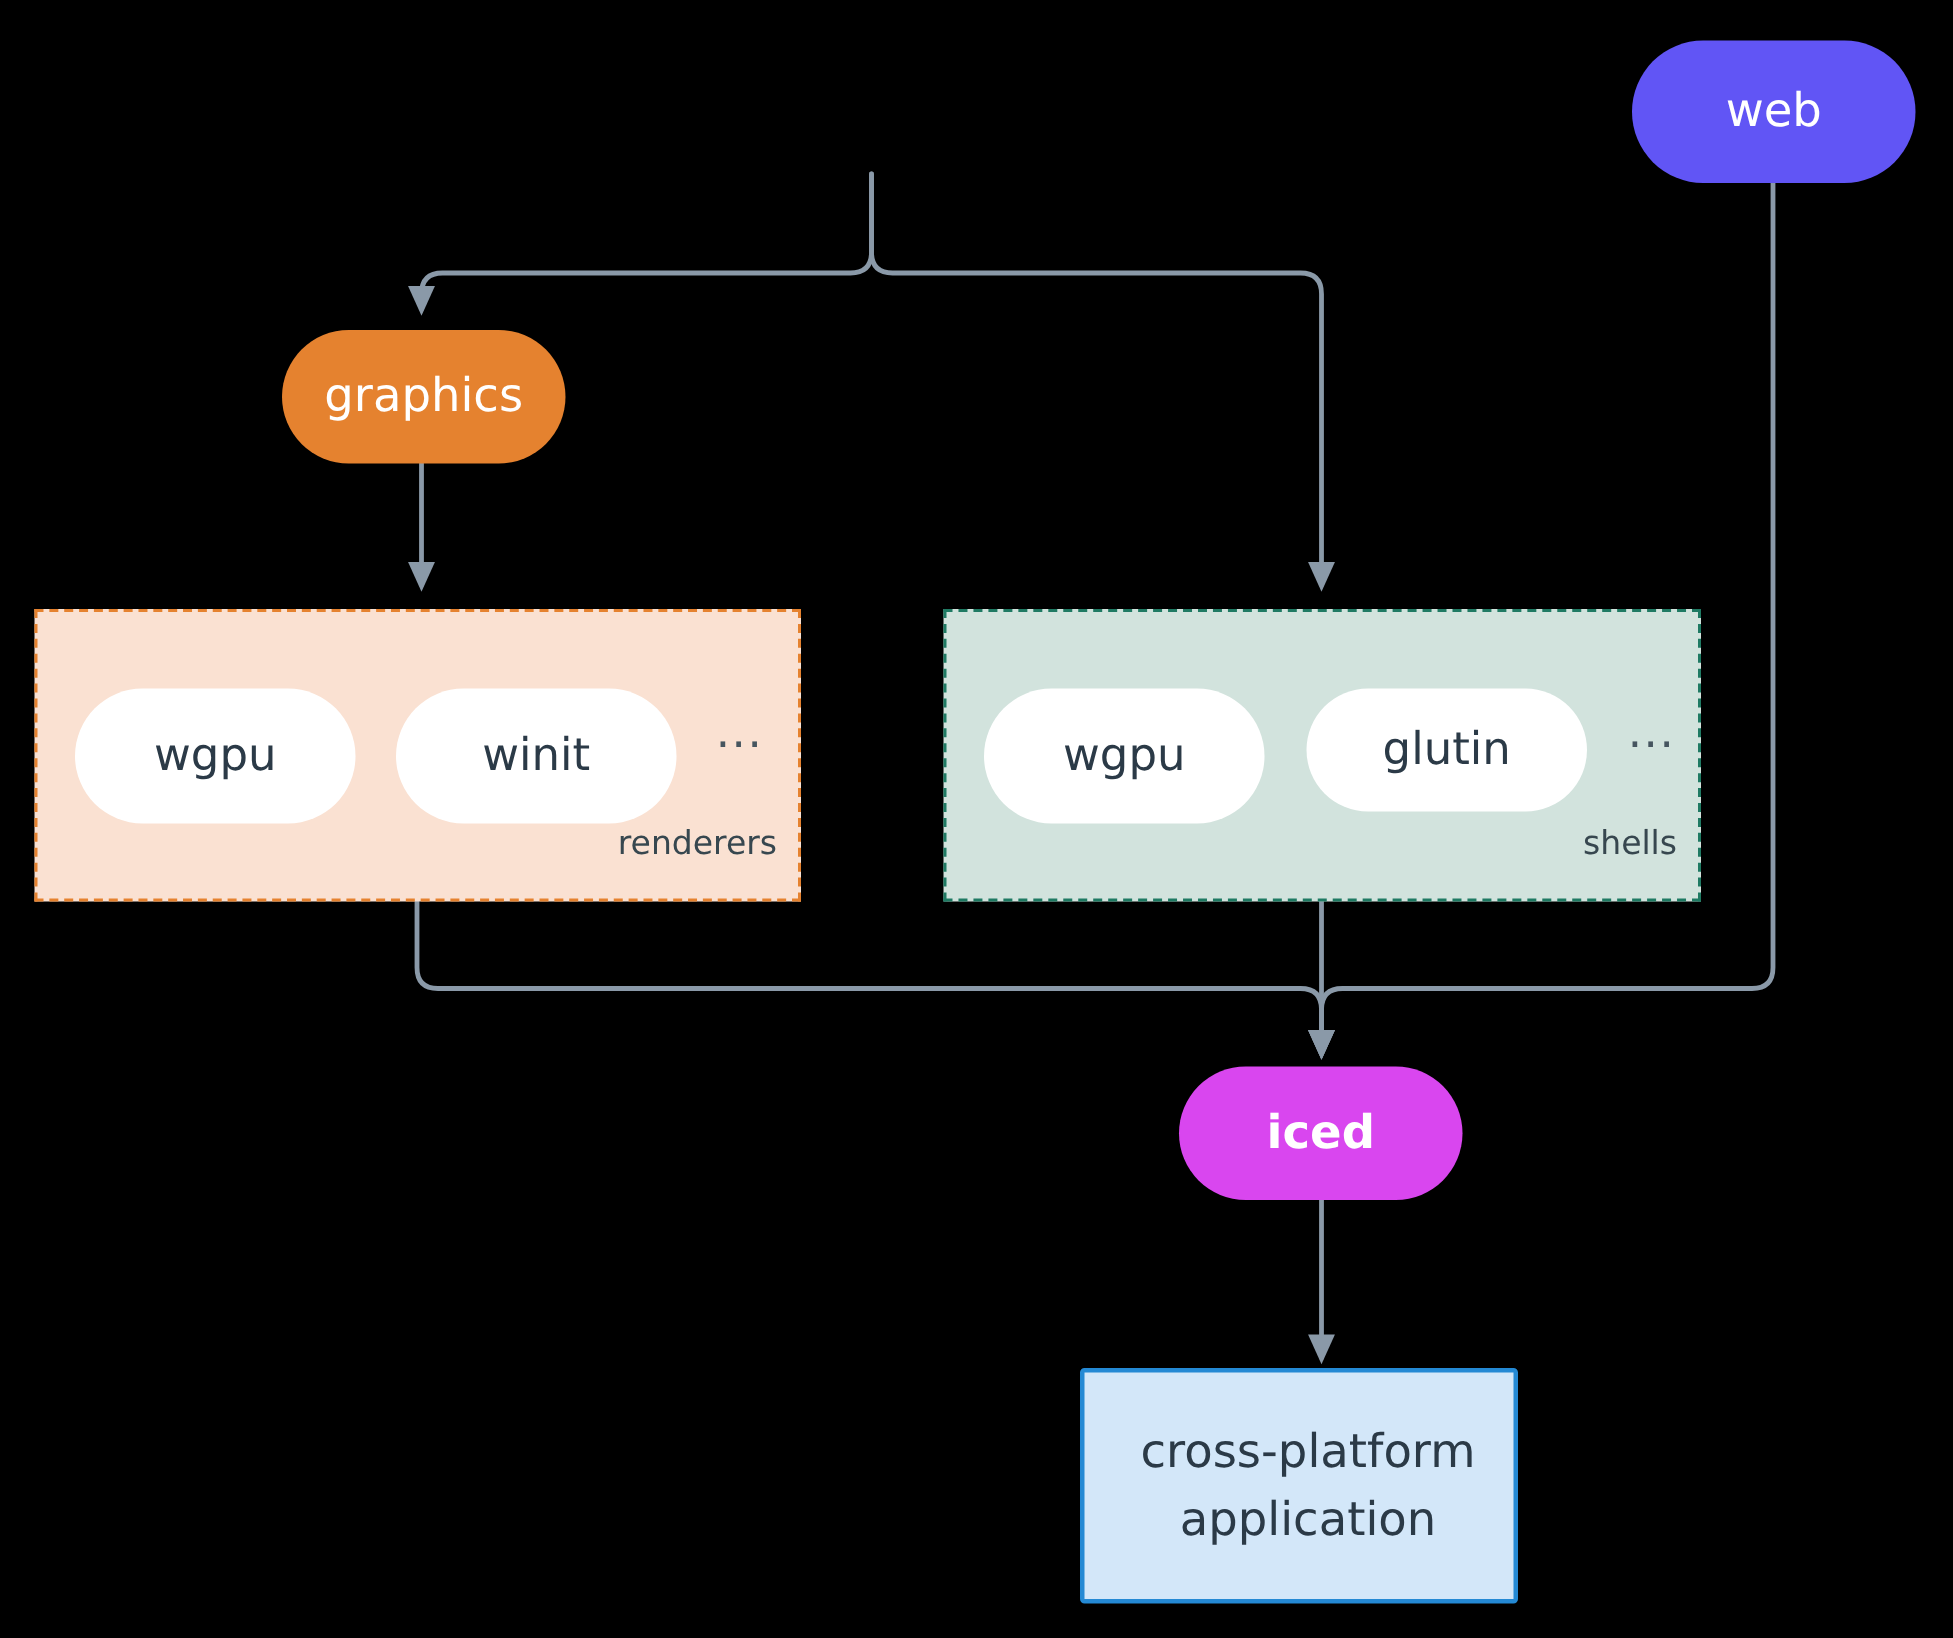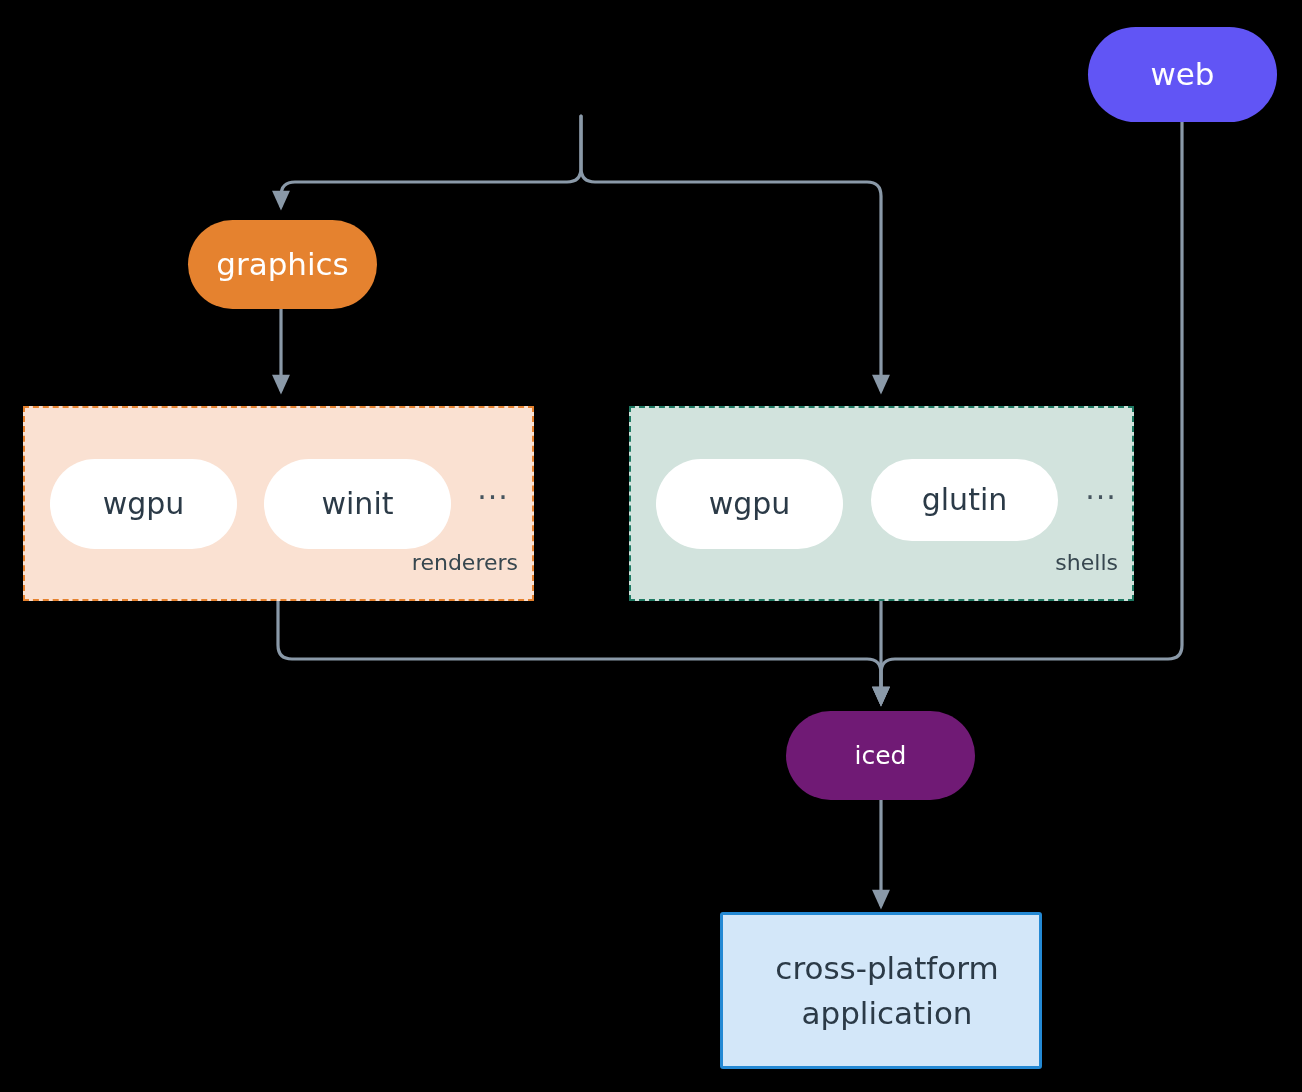--- a/index.html
+++ b/index.html
@@ -56,23 +56,24 @@
     font-size: 31px;
   }
 
   .node-graphics {
     background: #E5822F;
     color: #FFFFFF;
     font-size: 31px;
   }
 
   .node-iced {
-    background: #701a75;
+    background: #d946ef;
     color: #FFFFFF;
-    font-size: 25px;
+    font-size: 31px;
+    font-weight: bold;
   }
 
   
   .leaf {
     background: #FFFFFF;
     color: #2B3A47;
     font-size: 30px;
     margin-top: 24px;
   }
 
@@ -191,18 +192,18 @@
   </div>
 
   <div class="node pill node-graphics" style="left:188px; top:220px; width:189px; height:89px;">
     <span>graphics</span>
   </div>
 
   <div class="node pill node-iced" style="left:786px; top:711px; width:189px; height:89px;">
     <span>iced</span>
   </div>
 
-  <div class="node node-app" style="left:720px; top:912px; width:322px; height:157px;padding-left:12px;">
+  <div class="node node-app" style="left:720px; top:912px; width:292px; height:157px;padding-left:12px;">
     <span>cross-platform</span>
     <span>application</span>
   </div>
 
 </div>
 
 </body></html>

